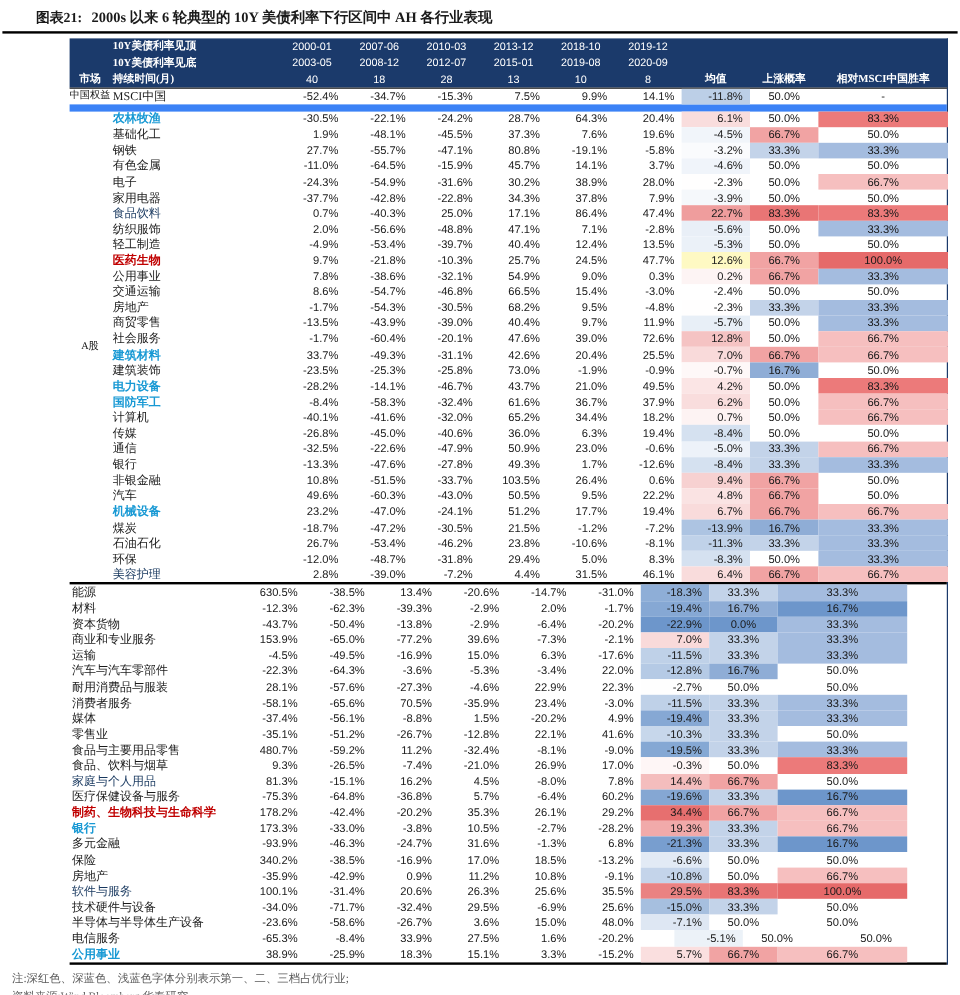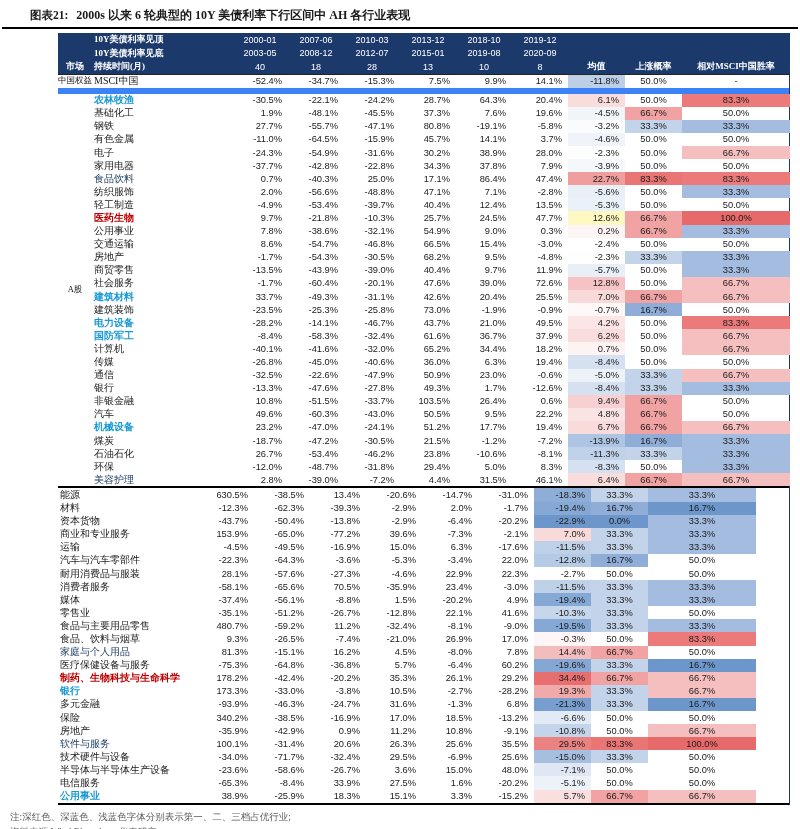--- a/index.html
+++ b/index.html
@@ -741,21 +741,21 @@
               <div class="c-win win">50.0%</div>
             </div>
             <div class="row">
               <div class="c-ind ind">电信服务</div>
               <div class="c-d num">-65.3%</div>
               <div class="c-d num">-8.4%</div>
               <div class="c-d num">33.9%</div>
               <div class="c-d num">27.5%</div>
               <div class="c-d num">1.6%</div>
               <div class="c-d num">-20.2%</div>
-              <div class="c-mean mean" style="background: rgb(236, 242, 248);">-5.1%</div>
+              <div class="c-mean mean" style="background: rgb(236, 242, 248); margin-left: 28px;">-5.1%</div>
               <div class="c-prob prob">50.0%</div>
               <div class="c-win win">50.0%</div>
             </div>
             <div class="row">
               <div class="c-ind ind t-light-blue">公用事业</div>
               <div class="c-d num">38.9%</div>
               <div class="c-d num">-25.9%</div>
               <div class="c-d num">18.3%</div>
               <div class="c-d num">15.1%</div>
               <div class="c-d num">3.3%</div>

